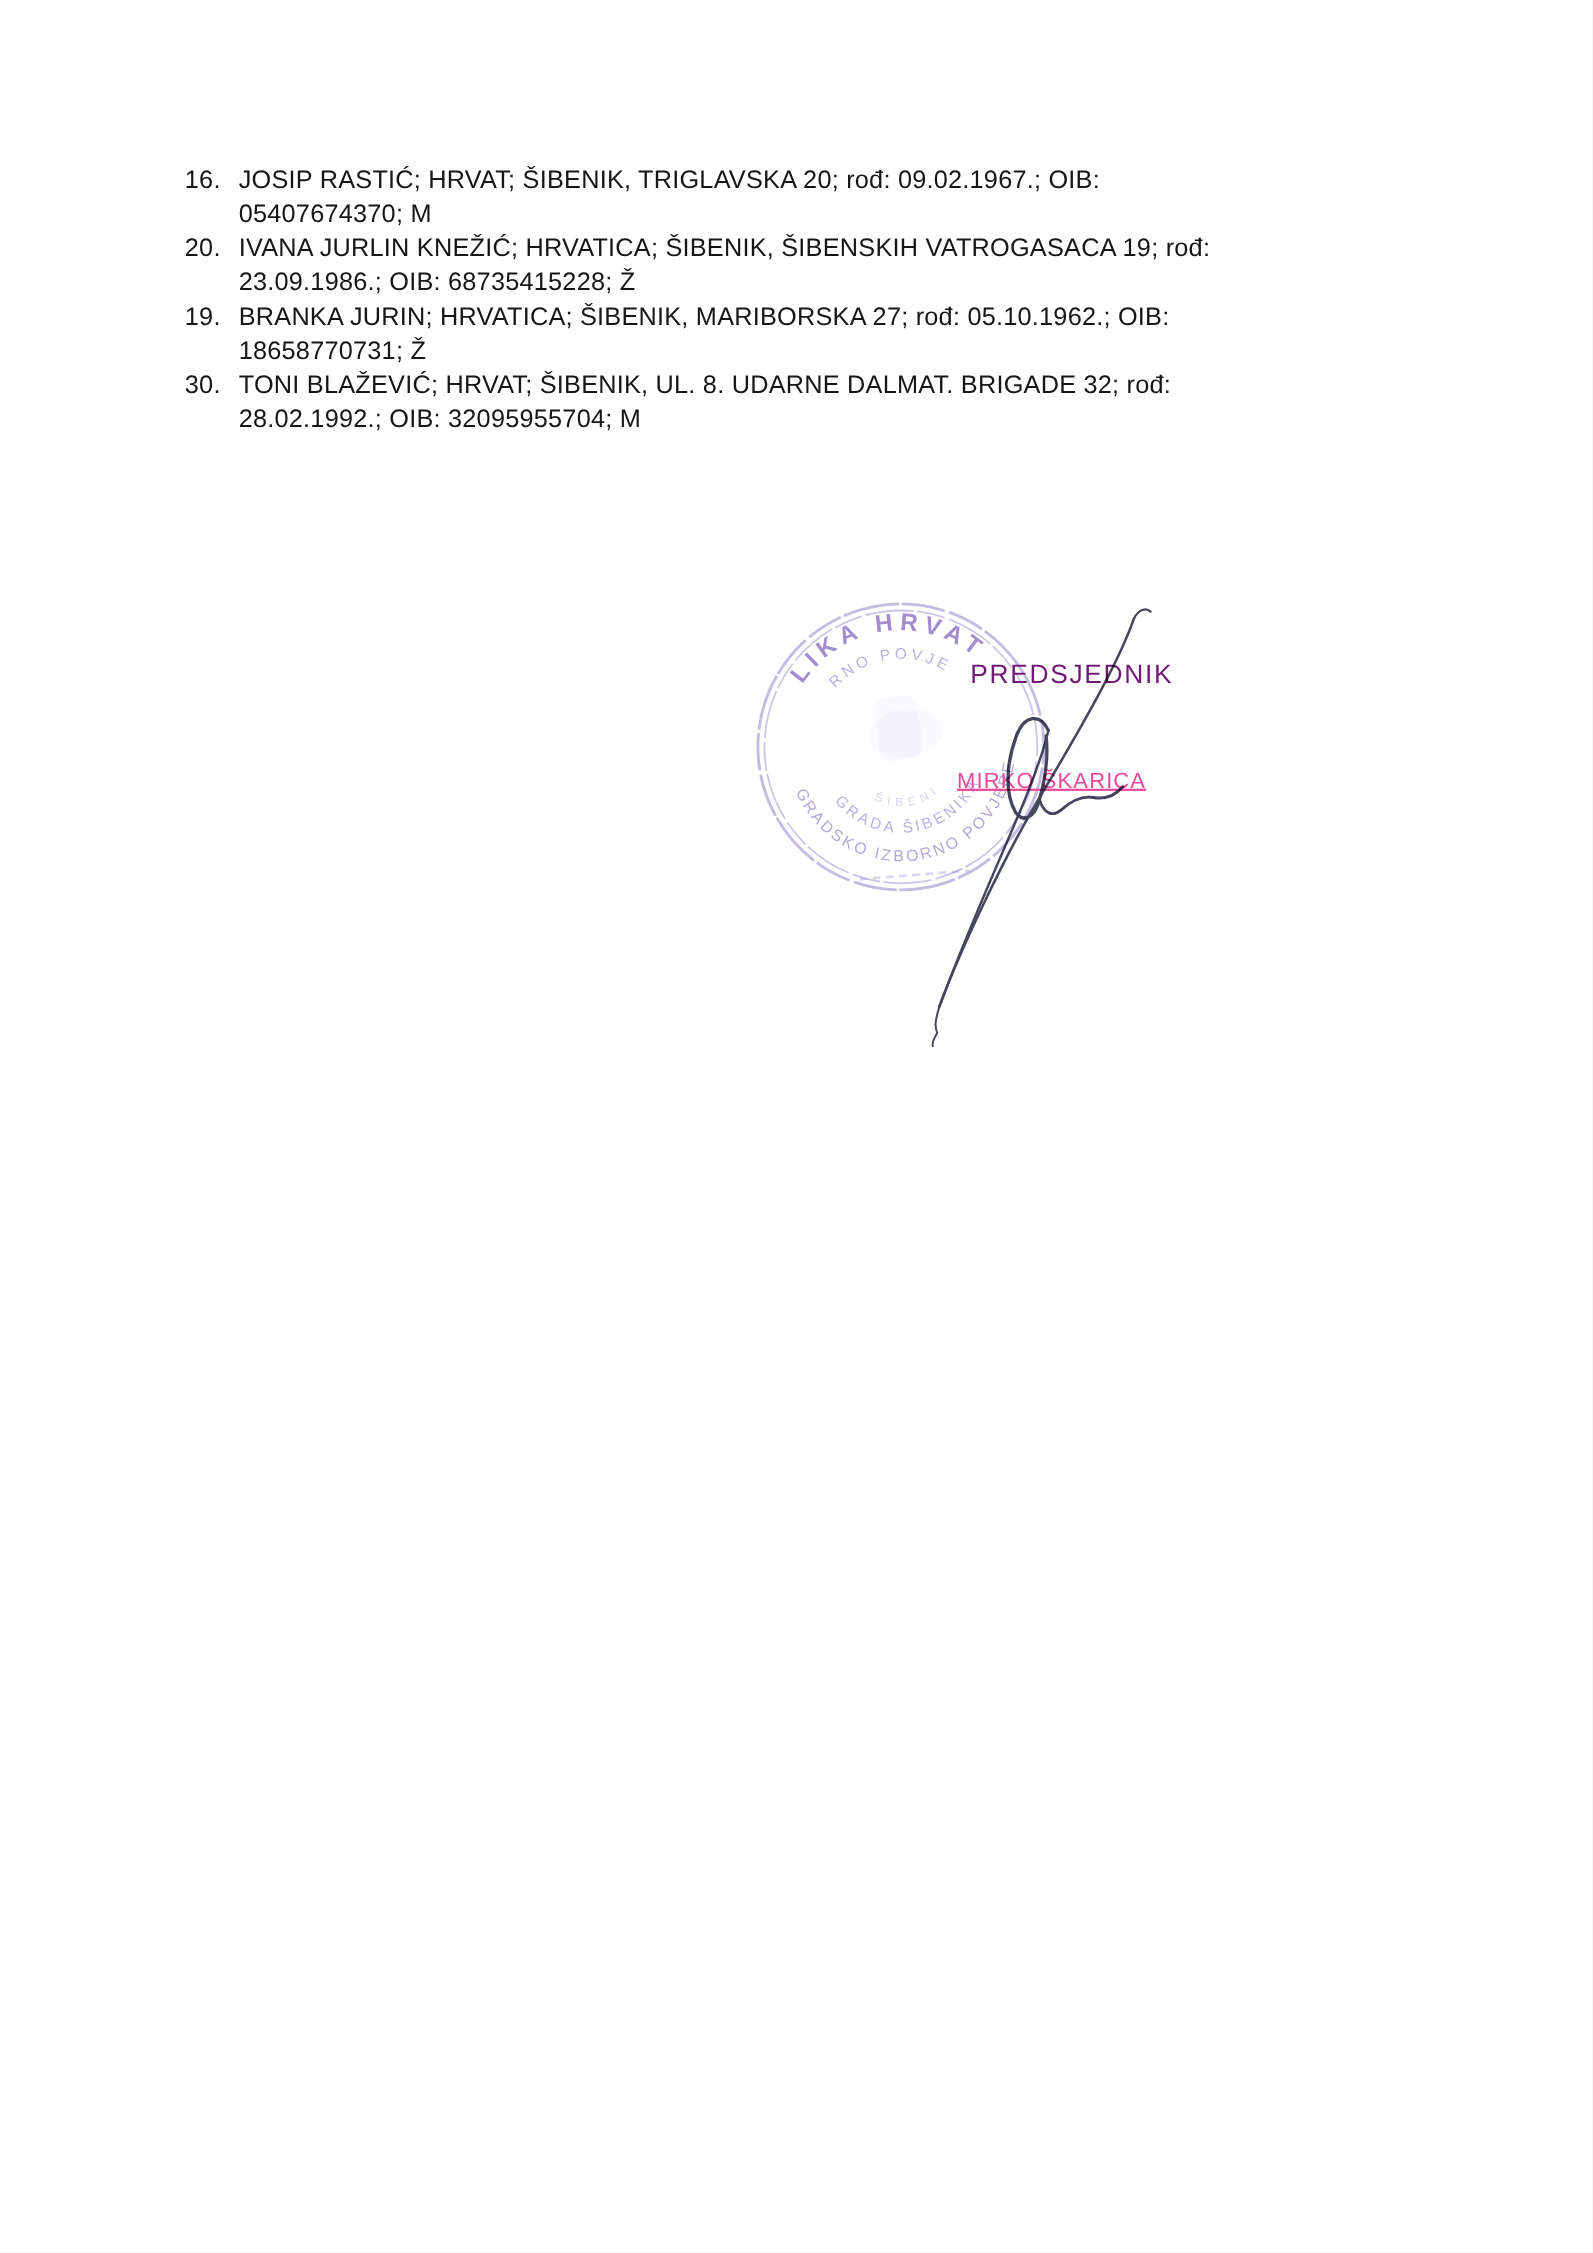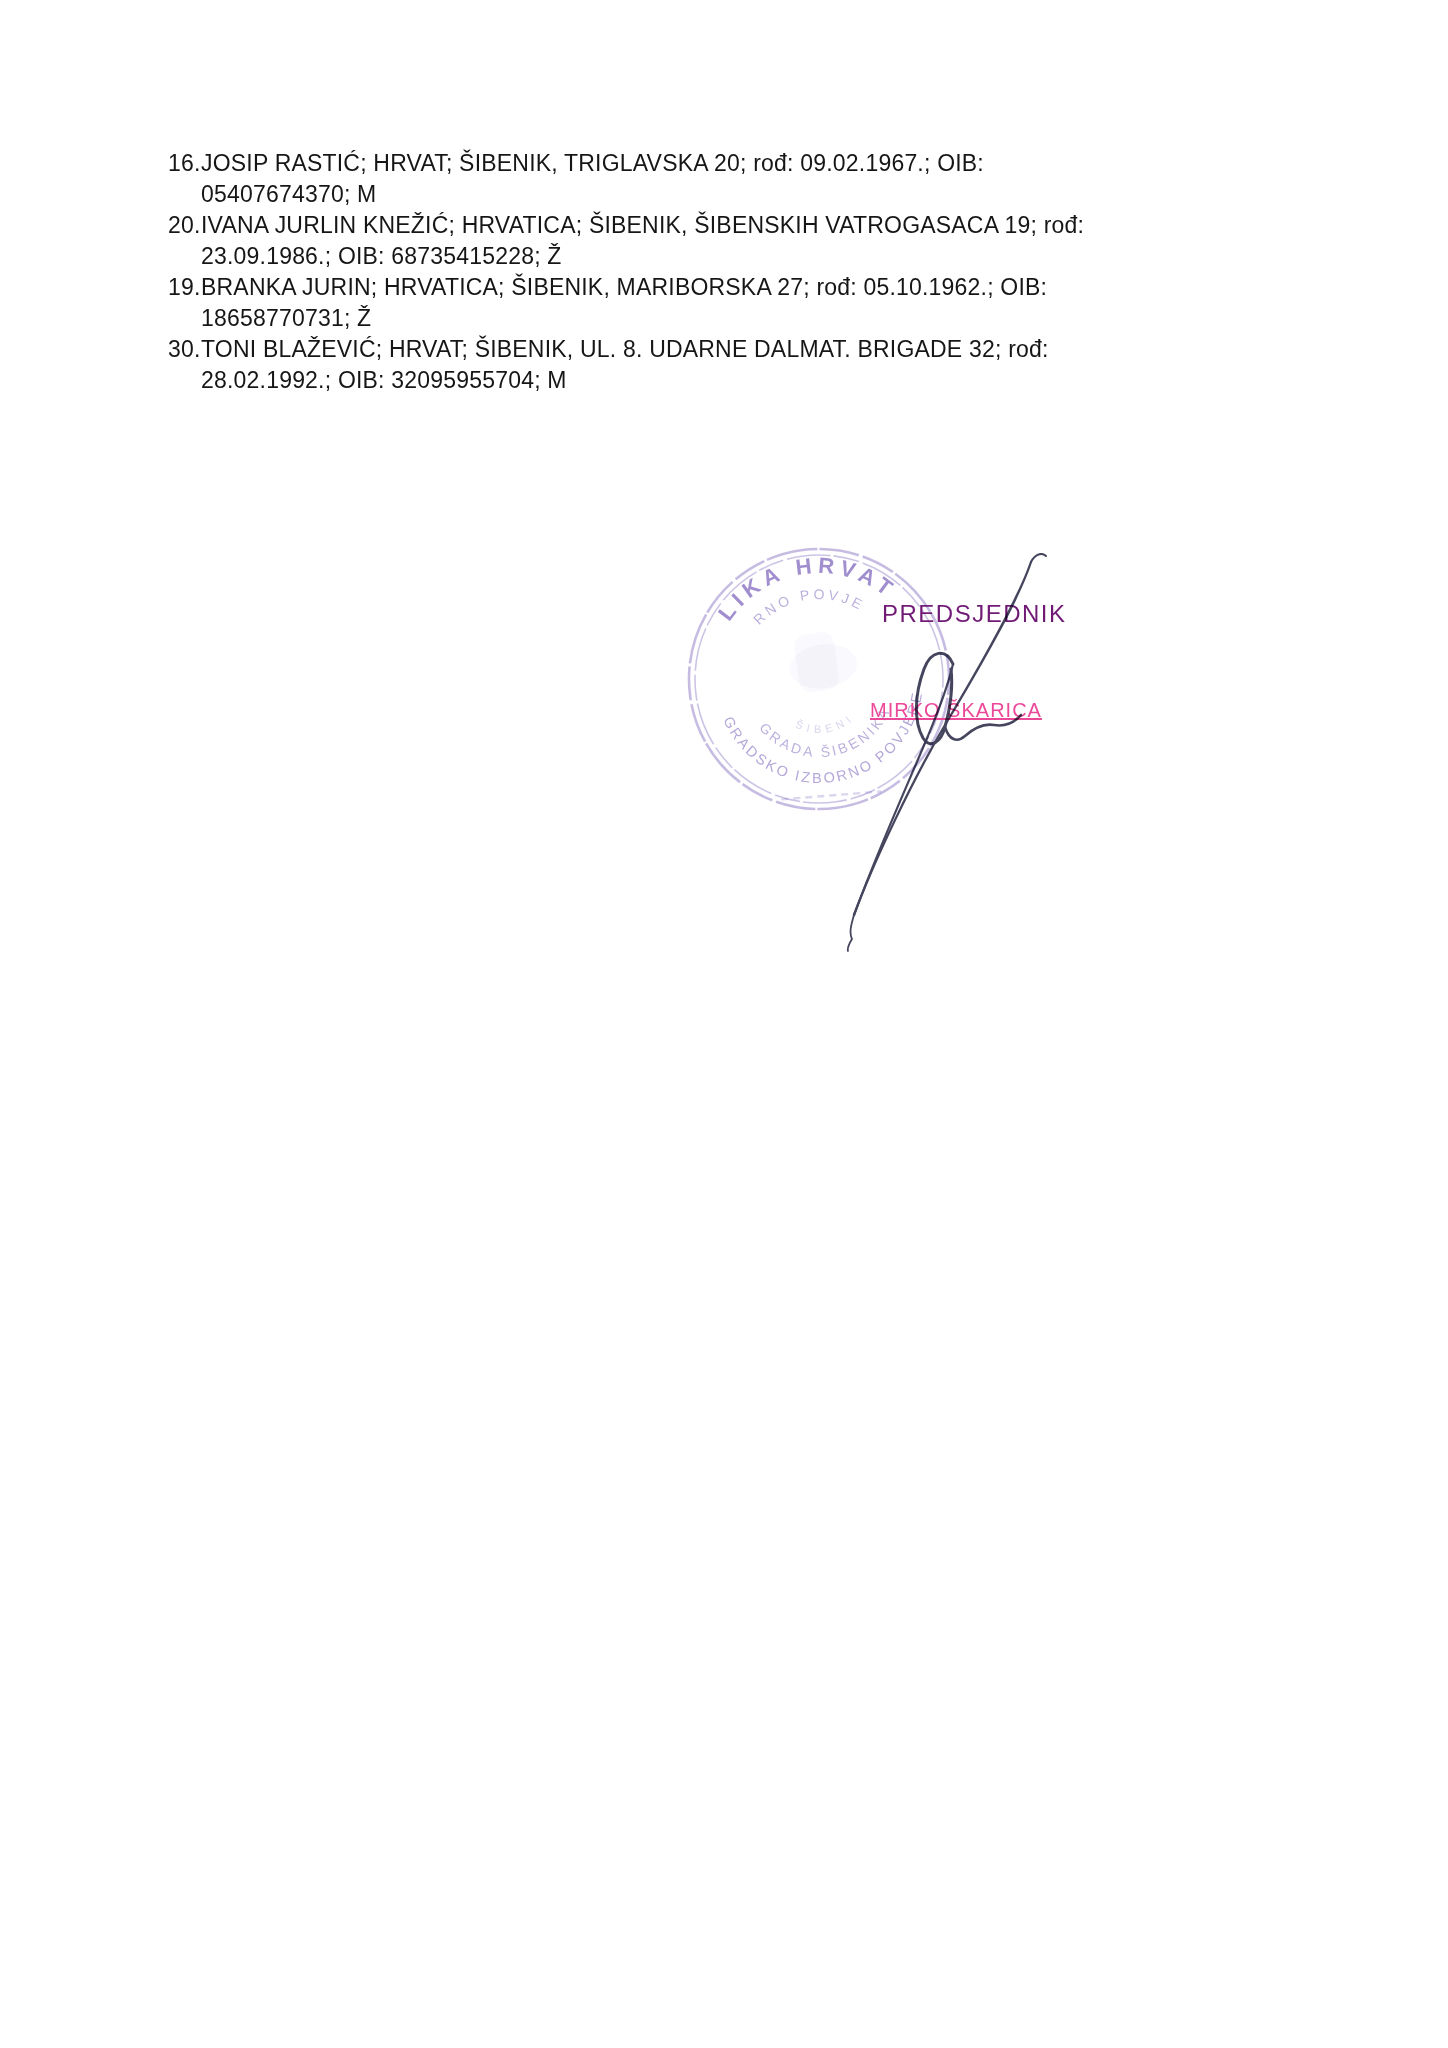--- a/index.html
+++ b/index.html
@@ -15,21 +15,21 @@
   .entries{
     position:absolute;
     left:168px;top:148px;
     width:1260px;
     list-style:none;margin:0;padding:0;
     font-size:23px;line-height:31px;
     letter-spacing:0.2px;
     white-space:nowrap;
     color:#161616;
   }
-  .entries .item{display:flex;align-items:flex-start;}
+  .entries .item{display:flex;align-items:flex-start;gap:16px;}
   .entries .num{
     flex:0 0 33px;
     text-align:left;
   }
   .entries .txt{flex:1 1 auto;}
   
   .sig-title{
     position:absolute;left:882px;top:600px;
     font-size:24px;letter-spacing:1.5px;
     color:#701a75;

